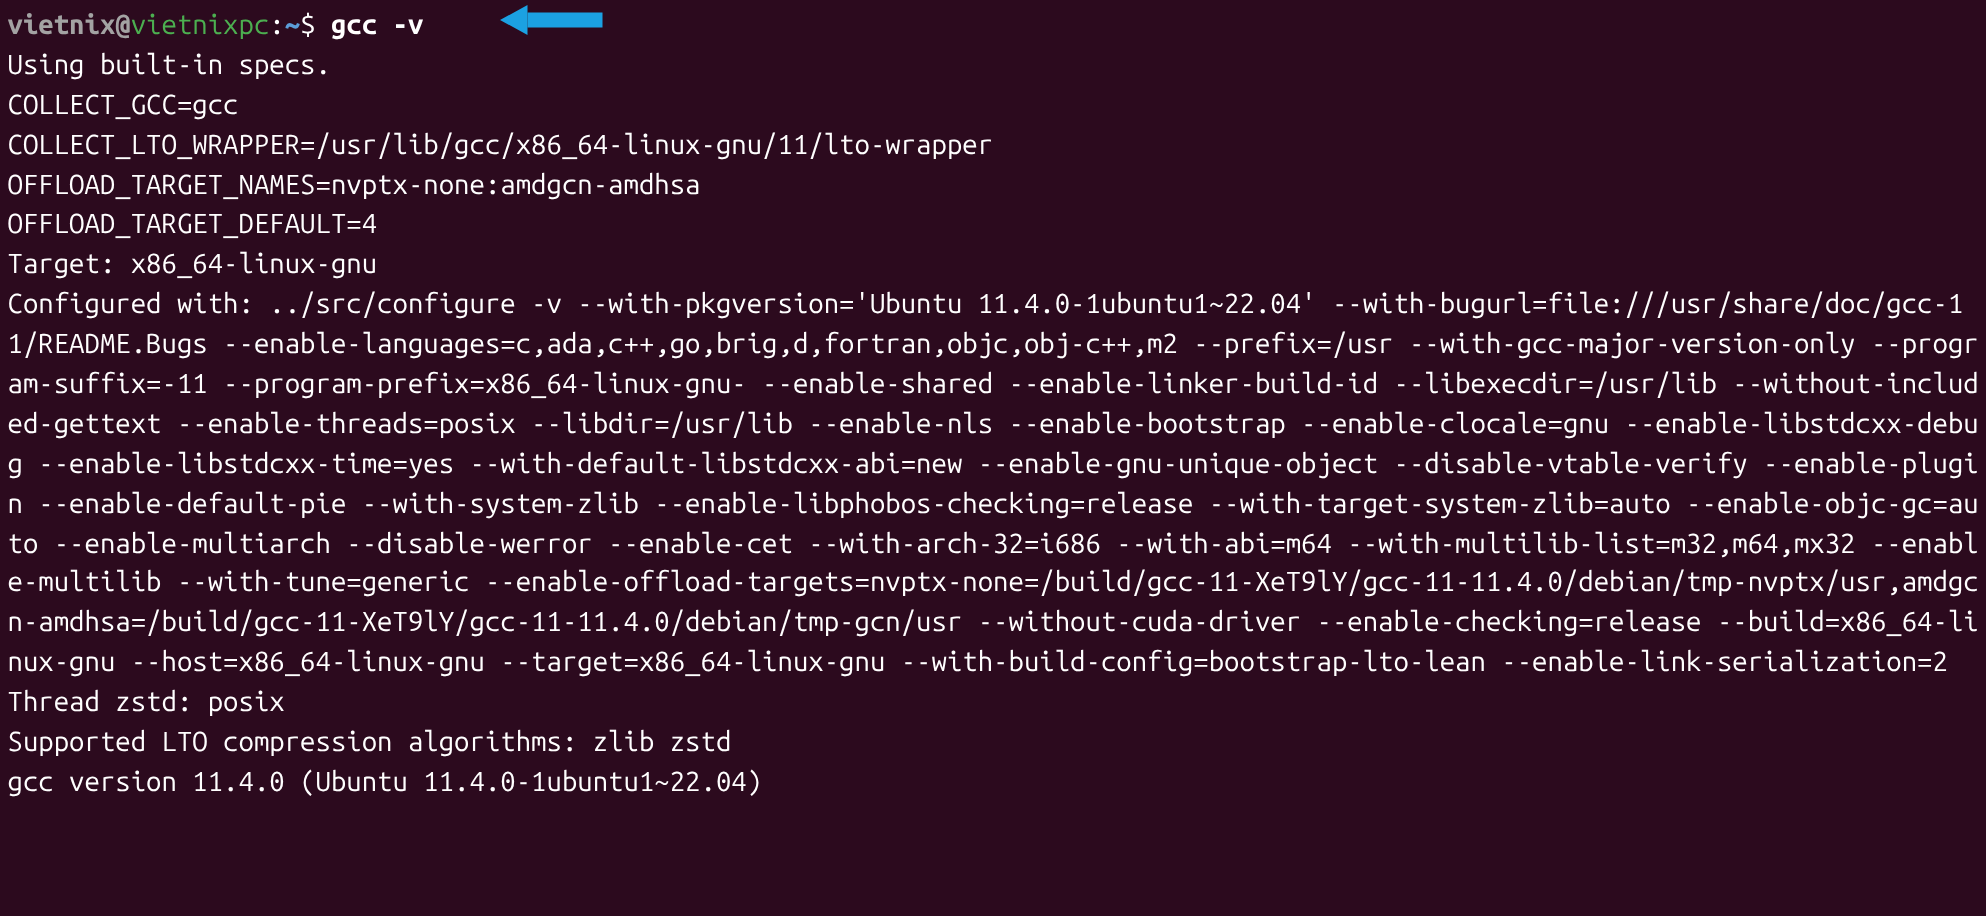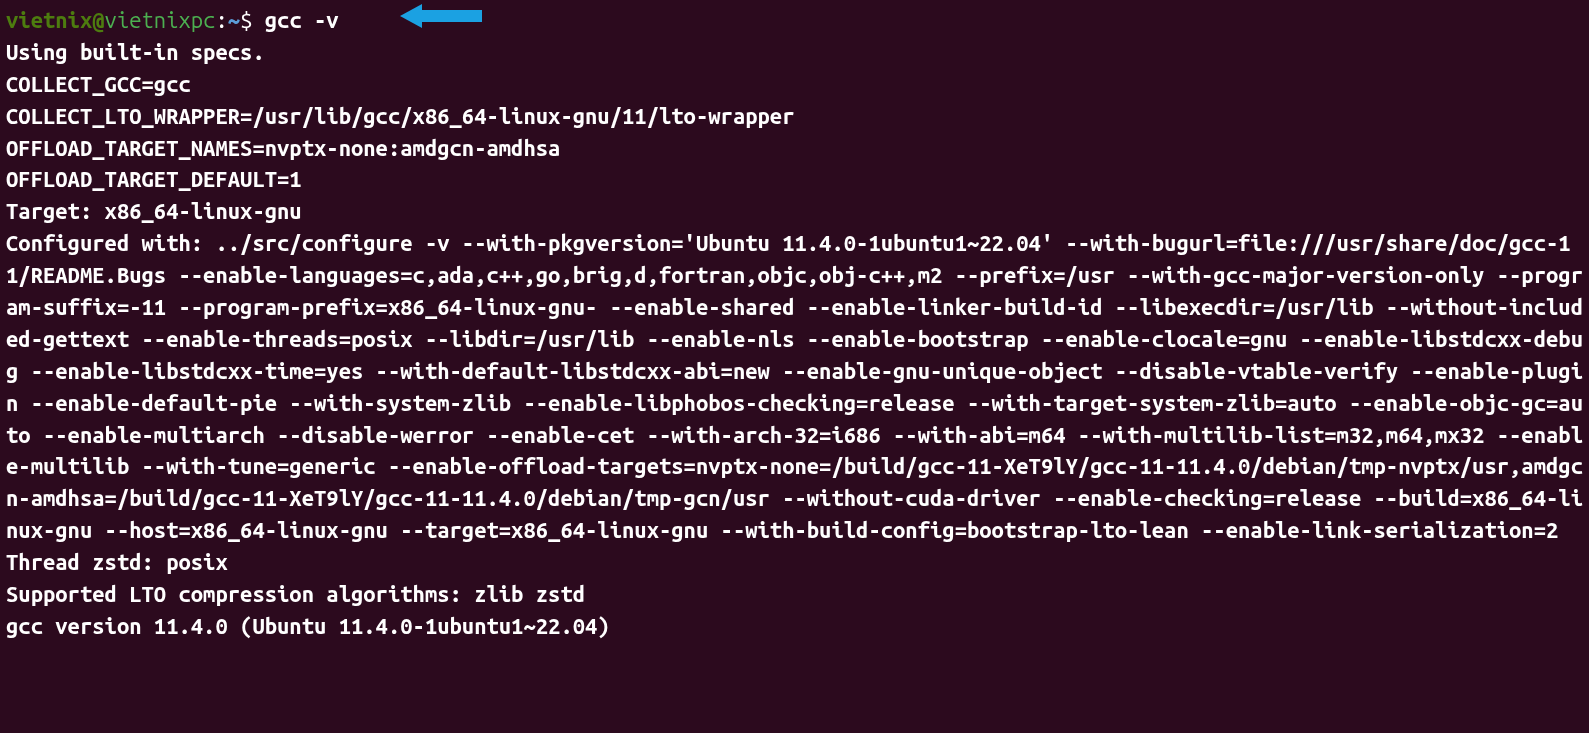--- a/index.html
+++ b/index.html
@@ -17,21 +17,21 @@
     height: 733px;
     overflow: hidden;
     padding: 4px 6px;
     position: relative;
   }
   .terminal {
     white-space: pre-wrap;
     word-break: break-all;
   }
   .prompt-user {
-    color: #4d7c0f;
+    color: #a3a3a3;
     font-weight: bold;
     text-align: right;
   }
   .prompt-host {
     color: #4caf50;
     font-weight: normal;
   }
   .prompt-colon {
     color: #ffffff;
   }
@@ -41,21 +41,20 @@
   }
   .prompt-dollar {
     color: #ffffff;
   }
   .command {
     color: #ffffff;
     font-weight: bold;
   }
   .output {
     color: #ffffff;
-    font-weight: bold;
   }
   .arrow-annotation {
     position: absolute;
     top: 4px;
     left: 400px;
     display: flex;
     align-items: center;
   }
   .arrow-head {
     width: 0;
@@ -71,21 +70,21 @@
   }
 </style>
 </head>
 <body>
 
 <div class="terminal"><span class="prompt-user">vietnix</span><span class="prompt-user">@</span><span class="prompt-host">vietnixpc</span><span class="prompt-colon">:</span><span class="prompt-tilde">~</span><span class="prompt-dollar">$ </span><span class="command">gcc -v</span>
 <span class="output">Using built-in specs.</span>
 <span class="output">COLLECT_GCC=gcc</span>
 <span class="output">COLLECT_LTO_WRAPPER=/usr/lib/gcc/x86_64-linux-gnu/11/lto-wrapper</span>
 <span class="output">OFFLOAD_TARGET_NAMES=nvptx-none:amdgcn-amdhsa</span>
-<span class="output">OFFLOAD_TARGET_DEFAULT=1</span>
+<span class="output">OFFLOAD_TARGET_DEFAULT=4</span>
 <span class="output">Target: x86_64-linux-gnu</span>
 <span class="output">Configured with: ../src/configure -v --with-pkgversion='Ubuntu 11.4.0-1ubuntu1~22.04' --with-bugurl=file:///usr/share/doc/gcc-11/README.Bugs --enable-languages=c,ada,c++,go,brig,d,fortran,objc,obj-c++,m2 --prefix=/usr --with-gcc-major-version-only --program-suffix=-11 --program-prefix=x86_64-linux-gnu- --enable-shared --enable-linker-build-id --libexecdir=/usr/lib --without-included-gettext --enable-threads=posix --libdir=/usr/lib --enable-nls --enable-bootstrap --enable-clocale=gnu --enable-libstdcxx-debug --enable-libstdcxx-time=yes --with-default-libstdcxx-abi=new --enable-gnu-unique-object --disable-vtable-verify --enable-plugin --enable-default-pie --with-system-zlib --enable-libphobos-checking=release --with-target-system-zlib=auto --enable-objc-gc=auto --enable-multiarch --disable-werror --enable-cet --with-arch-32=i686 --with-abi=m64 --with-multilib-list=m32,m64,mx32 --enable-multilib --with-tune=generic --enable-offload-targets=nvptx-none=/build/gcc-11-XeT9lY/gcc-11-11.4.0/debian/tmp-nvptx/usr,amdgcn-amdhsa=/build/gcc-11-XeT9lY/gcc-11-11.4.0/debian/tmp-gcn/usr --without-cuda-driver --enable-checking=release --build=x86_64-linux-gnu --host=x86_64-linux-gnu --target=x86_64-linux-gnu --with-build-config=bootstrap-lto-lean --enable-link-serialization=2</span>
 <span class="output">Thread zstd: posix</span>
 <span class="output">Supported LTO compression algorithms: zlib zstd</span>
 <span class="output">gcc version 11.4.0 (Ubuntu 11.4.0-1ubuntu1~22.04)</span>
 </div>
 
 <div class="arrow-annotation">
   <div class="arrow-head"></div>
   <div class="arrow-shaft"></div>

